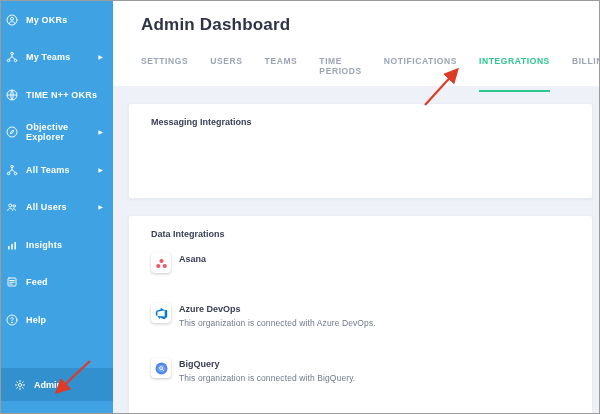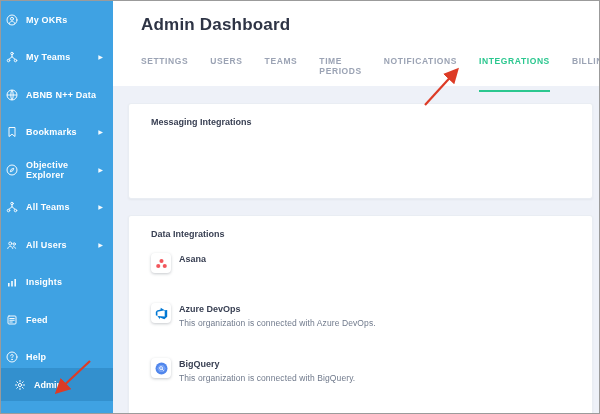--- a/index.html
+++ b/index.html
@@ -86,32 +86,23 @@
       <span class="chev">▶</span>
     </div>
 
     <div class="side-item">
       <span class="sicon">
         <svg viewBox="0 0 24 24" fill="none" stroke="#fff" stroke-width="2">
             <circle cx="12" cy="12" r="10"></circle>
             <path d="M2 12h20M12 2c3.2 3 3.2 17 0 20M12 2c-3.2 3-3.2 17 0 20"></path>
           </svg>
       </span>
-      <span>ABNB N++ Data</span>
-    </div>
-
-    <div class="side-item">
-      <span class="sicon">
-        <svg viewBox="0 0 24 24" fill="none" stroke="#fff" stroke-width="2" stroke-linejoin="round">
-            <path d="M6 3h12v18l-6-4.5L6 21z"></path>
-          </svg>
-      </span>
-      <span>Bookmarks</span>
-      <span class="chev">▶</span>
-    </div>
+      <span>TIME N++ OKRs</span>
+    </div>
+
 
     <div class="side-item">
       <span class="sicon">
         <svg viewBox="0 0 24 24" fill="none" stroke="#fff" stroke-width="2" stroke-linejoin="round">
             <circle cx="12" cy="12" r="10"></circle>
             <path d="M15.5 8.5l-2 5-5 2 2-5z"></path>
           </svg>
       </span>
       <span>Objective Explorer</span>
       <span class="chev">▶</span>

